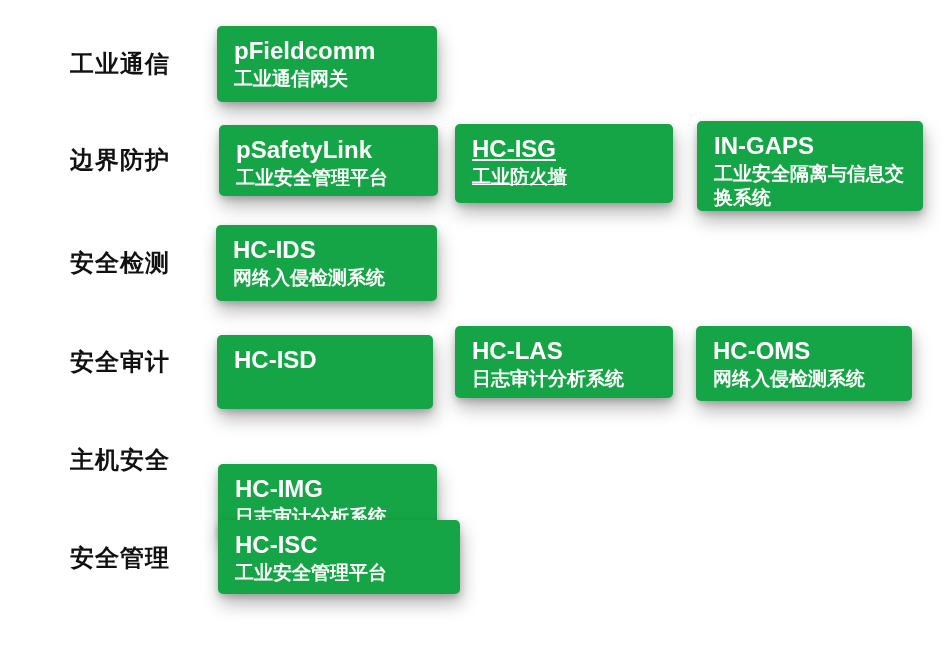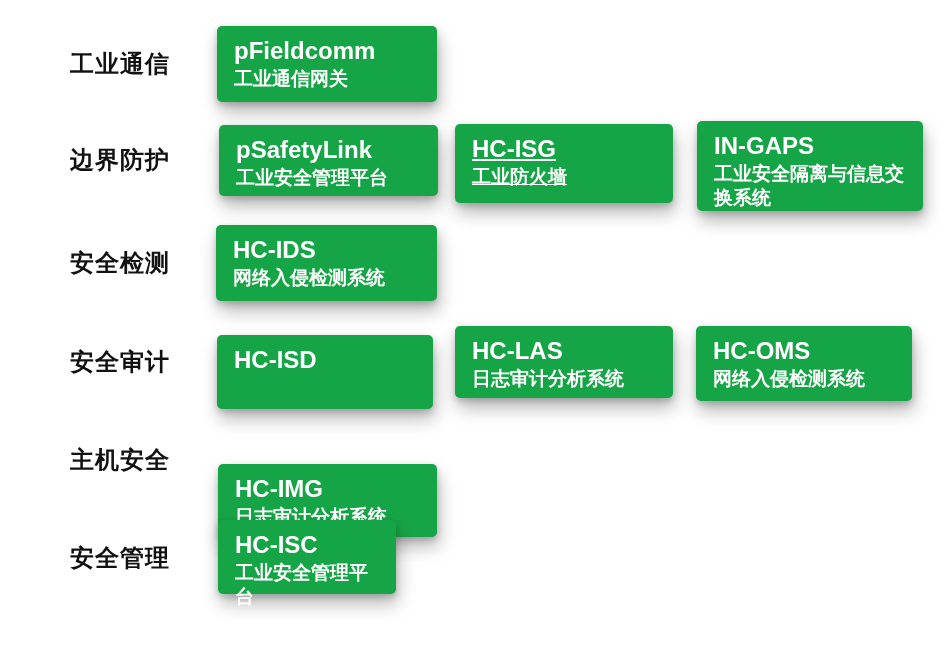--- a/index.html
+++ b/index.html
@@ -95,18 +95,18 @@
   <div class="card" style="left:696px; top:326px; width:216px; height:75px;">
     <div class="name">HC-OMS</div>
     <div class="desc">网络入侵检测系统</div>
   </div>
 
   <div class="card" style="left:218px; top:424px; width:219px; height:73px;margin-top:40px;">
     <div class="name">HC-IMG</div>
     <div class="desc">日志审计分析系统</div>
   </div>
 
-  <div class="card" style="left:218px; top:520px; width:178px; height:74px;">
+  <div class="card" style="left:218px; top:520px; width:242px; height:74px;">
     <div class="name">HC-ISC</div>
     <div class="desc">工业安全管理平台</div>
   </div>
 
 </div>
 
 </body></html>

